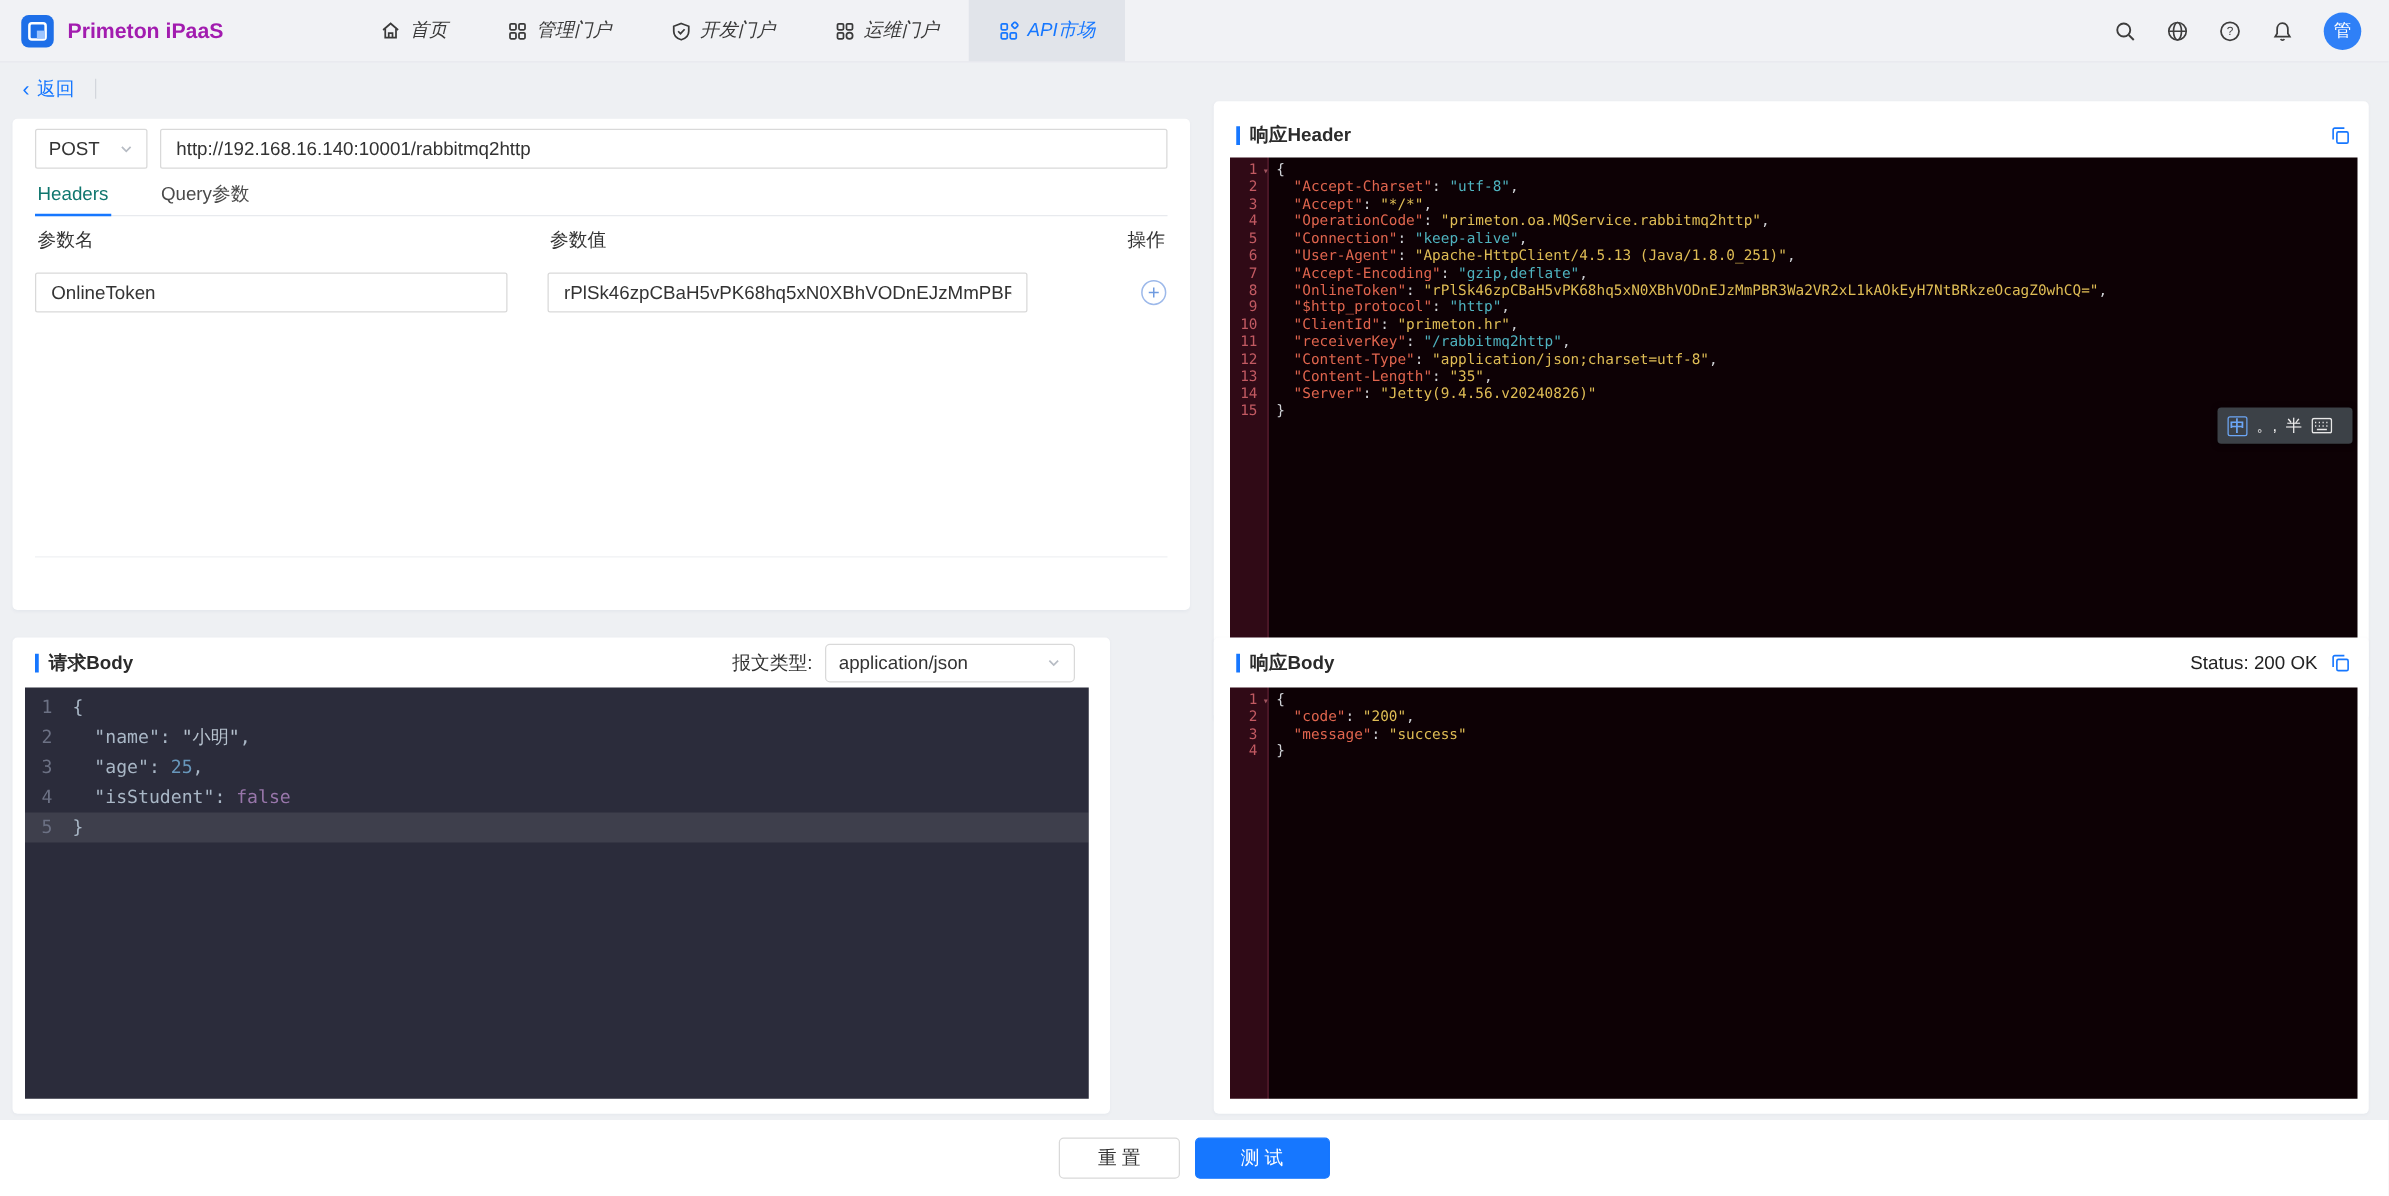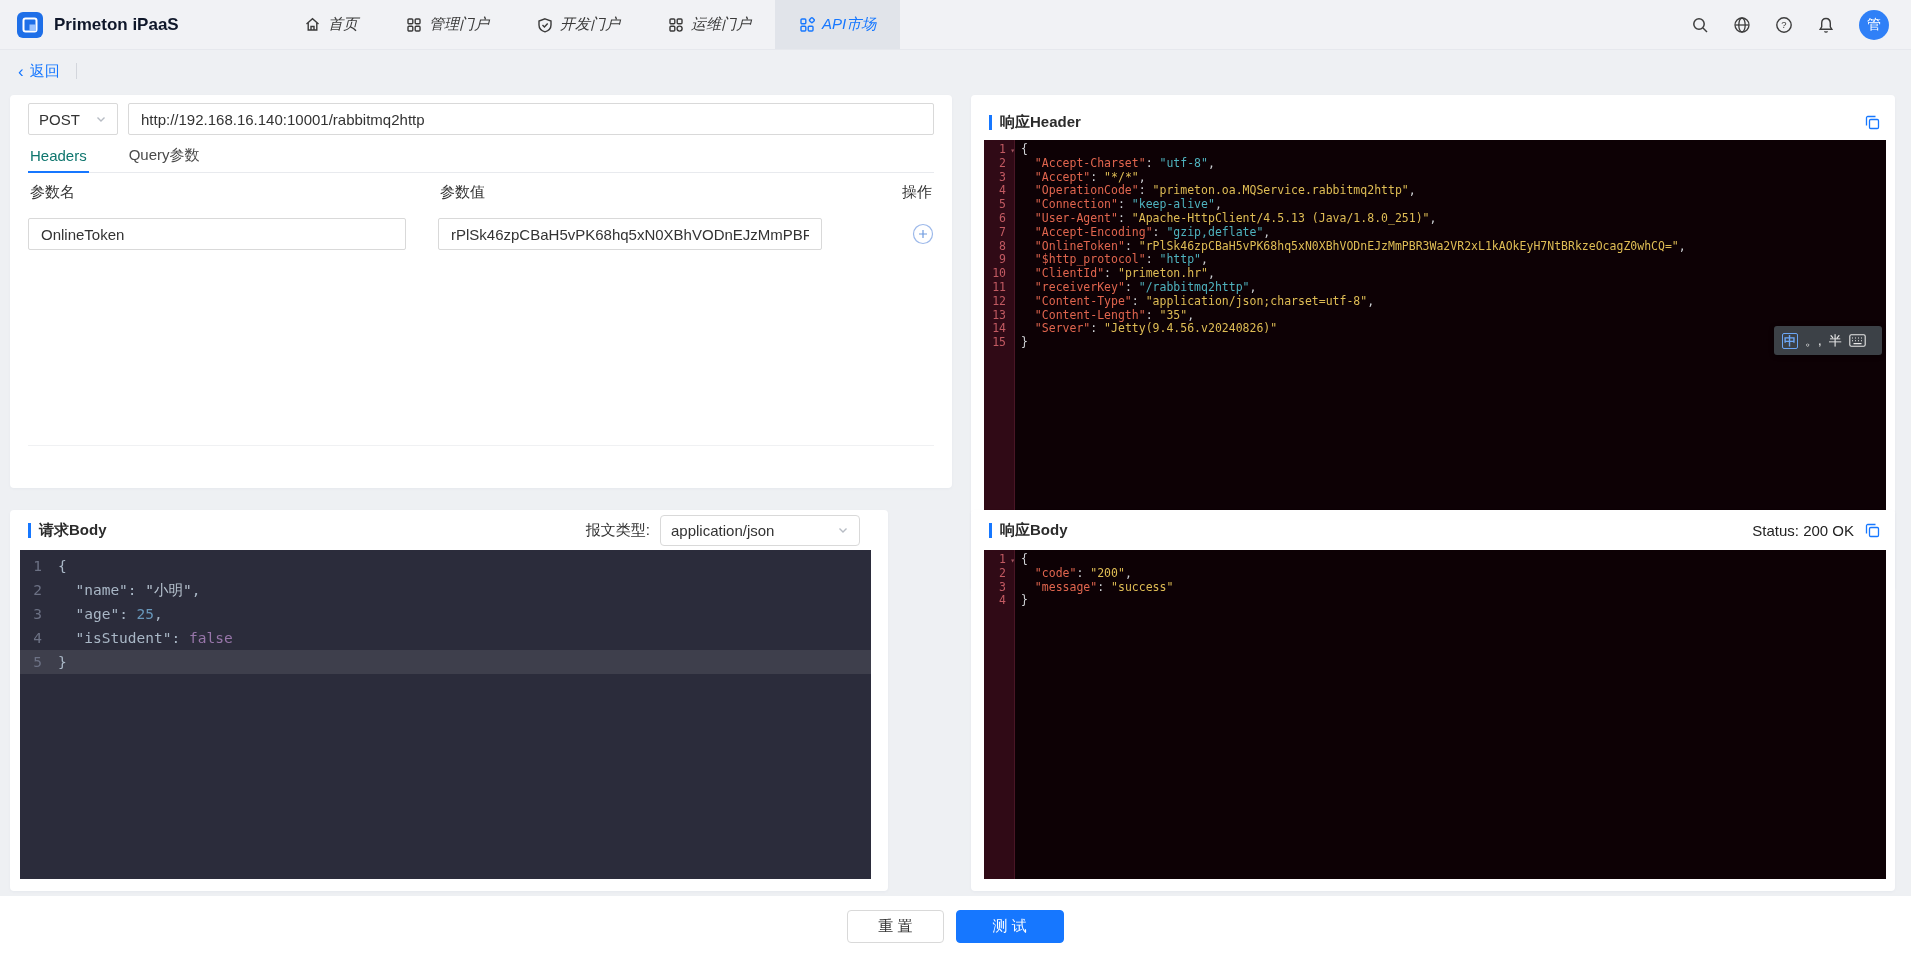--- a/index.html
+++ b/index.html
@@ -6,42 +6,42 @@
   html,body { margin:0; padding:0; }
   body {
     width:1911px; height:957px; position:relative; overflow:hidden;
     background:#eef0f3; font-family:"Liberation Sans", sans-serif; color:#333;
   }
 
   
   .navbar { position:absolute; top:0; left:0; right:0; height:50px; background:#f1f2f5;
             display:flex; align-items:center; border-bottom:1px solid #e6e8ed; z-index:5; }
   .brand { display:flex; align-items:center; gap:10px; padding-left:16px; width:250px; }
-  .brand-text { font-weight:bold; font-size:17px; color:#0f172a; white-space:nowrap; }
+  .brand-text { font-weight:bold; font-size:17px; color:#a21caf; white-space:nowrap; }
   .nav { display:flex; height:100%; margin-left:30px;font-style:italic; }
   .nav-item { display:flex; align-items:center; gap:7px; padding:0 24px; font-size:15px;
               color:#3a3a3a; cursor:pointer; height:100%; white-space:nowrap; }
   .nav-item.active { background:#e1e4ea; color:#1677ff; }
   .nav-icon { display:flex; }
   .nav-right { margin-left:auto; display:flex; align-items:center; gap:24px; padding-right:22px; }
   .icon-btn { display:flex; cursor:pointer; }
   .avatar { width:30px; height:30px; border-radius:50%; background:#2f80f7; color:#fff;
             display:flex; align-items:center; justify-content:center; font-size:14px; cursor:pointer; }
 
   
   .back-row { position:absolute; top:50px; left:0; right:0; height:42px; display:flex;
               align-items:center; padding-left:18px; }
   .back-link { color:#1677ff; font-size:15px; display:flex; align-items:center; gap:6px; cursor:pointer; }
   .back-chev { font-size:17px; line-height:1; }
   .v-div { width:1px; height:16px; background:#d3d6dc; margin-left:16px; }
 
   
   .panel { position:absolute; background:#fff; border-radius:4px; box-shadow:0 1px 3px rgba(20,40,90,.04); }
   #p-req-params  { left:10px;  top:95px;  width:942px; height:393px; }
-  #p-resp-header { left:971px; top:95px;  width:924px; height:495px; }
+  #p-resp-header { left:971px; top:81px;  width:924px; height:495px; }
   #p-req-body    { left:10px;  top:510px; width:878px; height:381px; }
   #p-resp-body   { left:971px; top:510px; width:924px; height:381px; }
 
   .panel-head { display:flex; align-items:center; margin:14px 14px 0 18px; height:26px; }
   .panel-head.spread { justify-content:space-between; }
   .panel-bottom .panel-head { margin-top:5px; height:30px; }
   .title { display:flex; align-items:center; gap:8px; font-size:15px; font-weight:bold; color:#2b2b2b; }
   .tbar { width:3px; height:15px; background:#1677ff; }
   .copy-btn { display:flex; cursor:pointer; }
 

